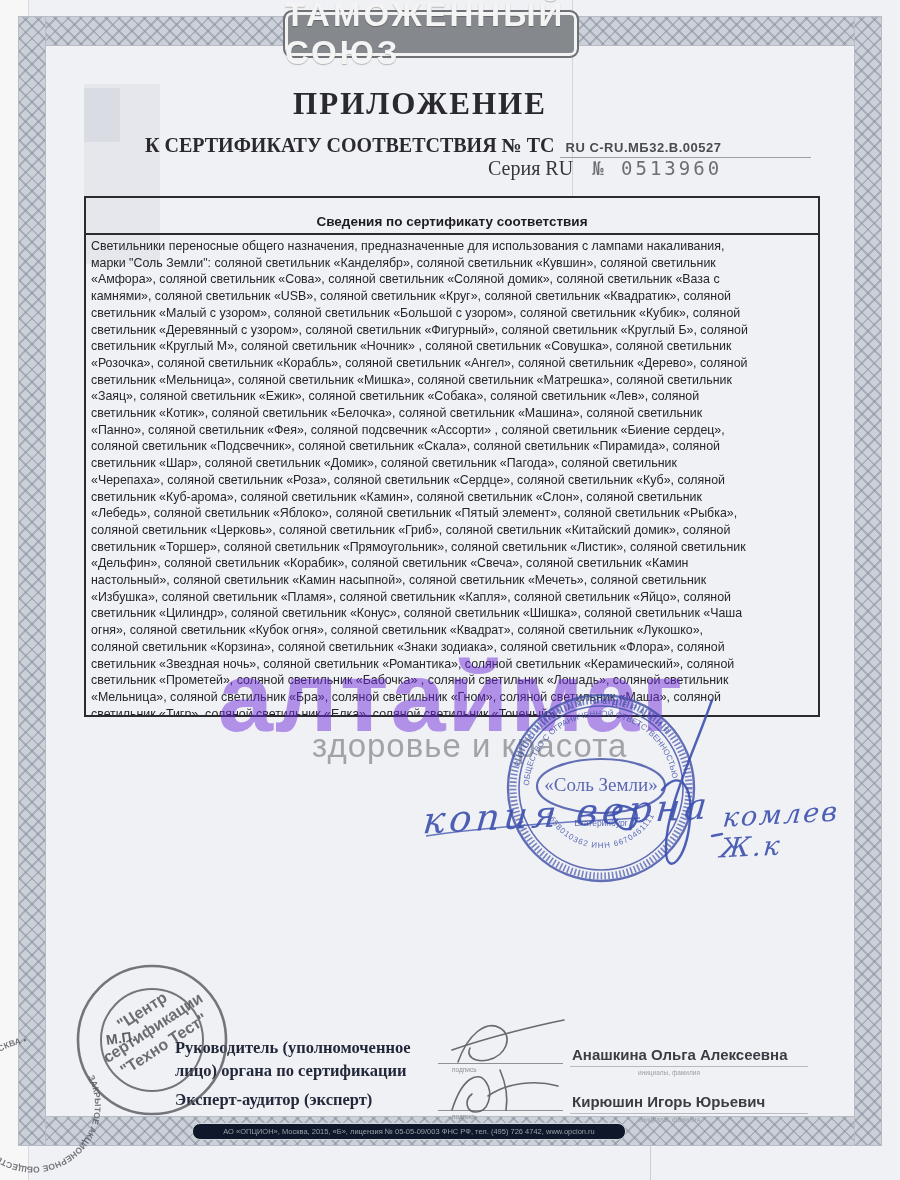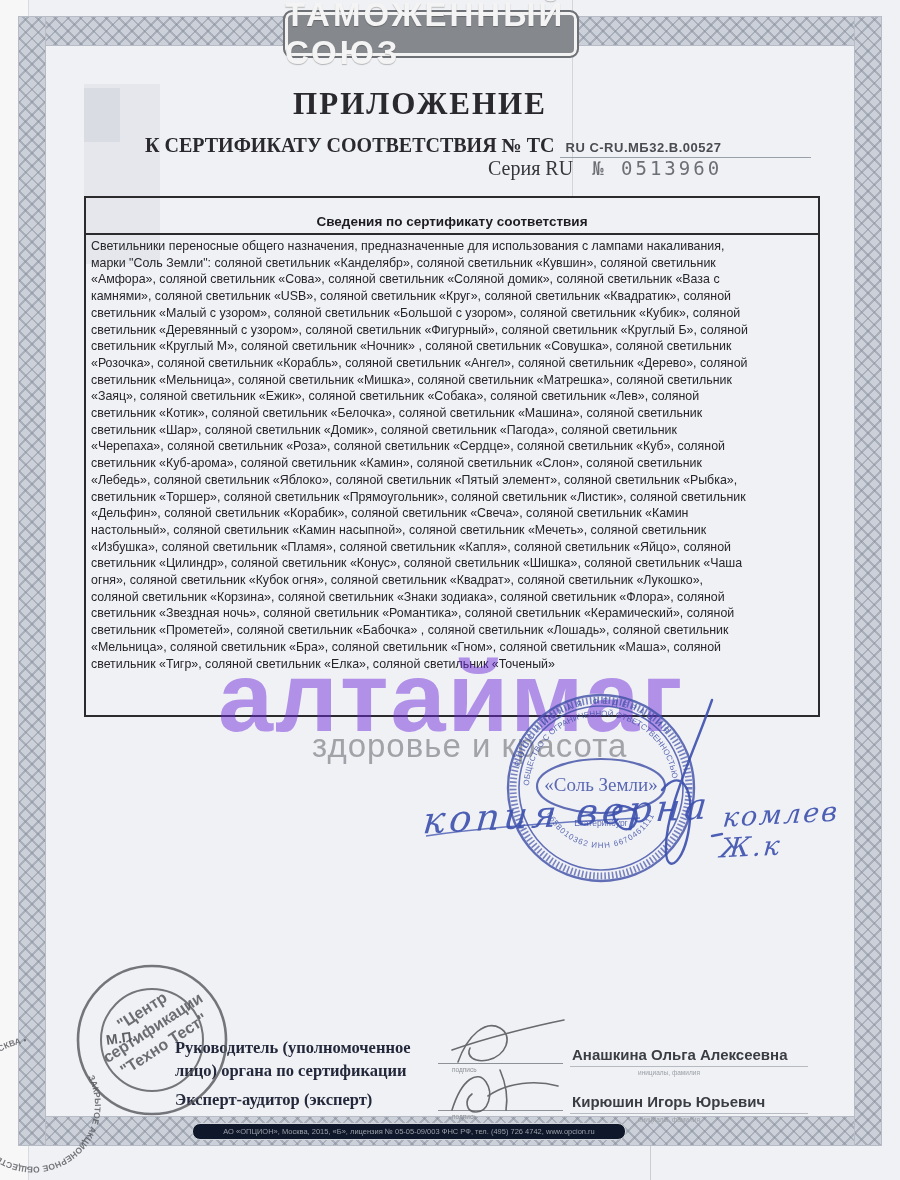--- a/index.html
+++ b/index.html
@@ -112,24 +112,27 @@
       <div class="body-line">марки "Соль Земли": соляной светильник «Канделябр», соляной светильник «Кувшин», соляной светильник</div>
       <div class="body-line">«Амфора», соляной светильник «Сова», соляной светильник «Соляной домик», соляной светильник «Ваза с</div>
       <div class="body-line">камнями», соляной светильник «USB», соляной светильник «Круг», соляной светильник «Квадратик», соляной</div>
       <div class="body-line">светильник «Малый с узором», соляной светильник «Большой с узором», соляной светильник «Кубик», соляной</div>
       <div class="body-line">светильник «Деревянный с узором», соляной светильник «Фигурный», соляной светильник «Круглый Б», соляной</div>
       <div class="body-line">светильник «Круглый М», соляной светильник «Ночник» , соляной светильник «Совушка», соляной светильник</div>
       <div class="body-line">«Розочка», соляной светильник «Корабль», соляной светильник «Ангел», соляной светильник «Дерево», соляной</div>
       <div class="body-line">светильник «Мельница»,   соляной светильник «Мишка», соляной светильник «Матрешка», соляной светильник</div>
       <div class="body-line">«Заяц», соляной светильник «Ежик», соляной светильник «Собака», соляной светильник «Лев»,  соляной</div>
       <div class="body-line">светильник «Котик», соляной светильник «Белочка», соляной светильник «Машина», соляной светильник</div>
+      <div class="body-line">«Панно», соляной светильник «Фея», соляной подсвечник «Ассорти» , соляной светильник «Биение сердец»,</div>
+      <div class="body-line">соляной светильник «Подсвечник», соляной светильник «Скала», соляной светильник «Пирамида», соляной</div>
       <div class="body-line">светильник «Шар», соляной светильник «Домик», соляной светильник «Пагода», соляной светильник</div>
       <div class="body-line">«Черепаха», соляной светильник «Роза», соляной светильник «Сердце», соляной светильник «Куб», соляной</div>
       <div class="body-line">светильник «Куб-арома», соляной светильник «Камин», соляной светильник «Слон», соляной светильник</div>
       <div class="body-line">«Лебедь», соляной светильник «Яблоко», соляной светильник «Пятый элемент», соляной светильник «Рыбка»,</div>
+      <div class="body-line">соляной светильник «Церковь», соляной светильник «Гриб», соляной светильник «Китайский домик», соляной</div>
       <div class="body-line">светильник «Торшер», соляной светильник «Прямоугольник», соляной светильник «Листик», соляной светильник</div>
       <div class="body-line">«Дельфин»,  соляной светильник «Корабик»,   соляной светильник «Свеча», соляной светильник «Камин</div>
       <div class="body-line">настольный»,  соляной светильник «Камин насыпной», соляной светильник «Мечеть», соляной светильник</div>
       <div class="body-line">«Избушка», соляной светильник «Пламя», соляной светильник «Капля», соляной светильник «Яйцо», соляной</div>
       <div class="body-line">светильник «Цилиндр», соляной светильник «Конус», соляной светильник «Шишка», соляной светильник «Чаша</div>
       <div class="body-line">огня», соляной светильник «Кубок огня», соляной светильник «Квадрат», соляной светильник «Лукошко»,</div>
       <div class="body-line">соляной светильник «Корзина», соляной светильник «Знаки зодиака», соляной светильник «Флора», соляной</div>
       <div class="body-line">светильник «Звездная ночь», соляной светильник «Романтика», соляной светильник «Керамический», соляной</div>
       <div class="body-line">светильник «Прометей», соляной светильник «Бабочка» , соляной светильник «Лошадь», соляной светильник</div>
       <div class="body-line">«Мельница», соляной светильник «Бра», соляной светильник «Гном», соляной светильник «Маша»,  соляной</div>

